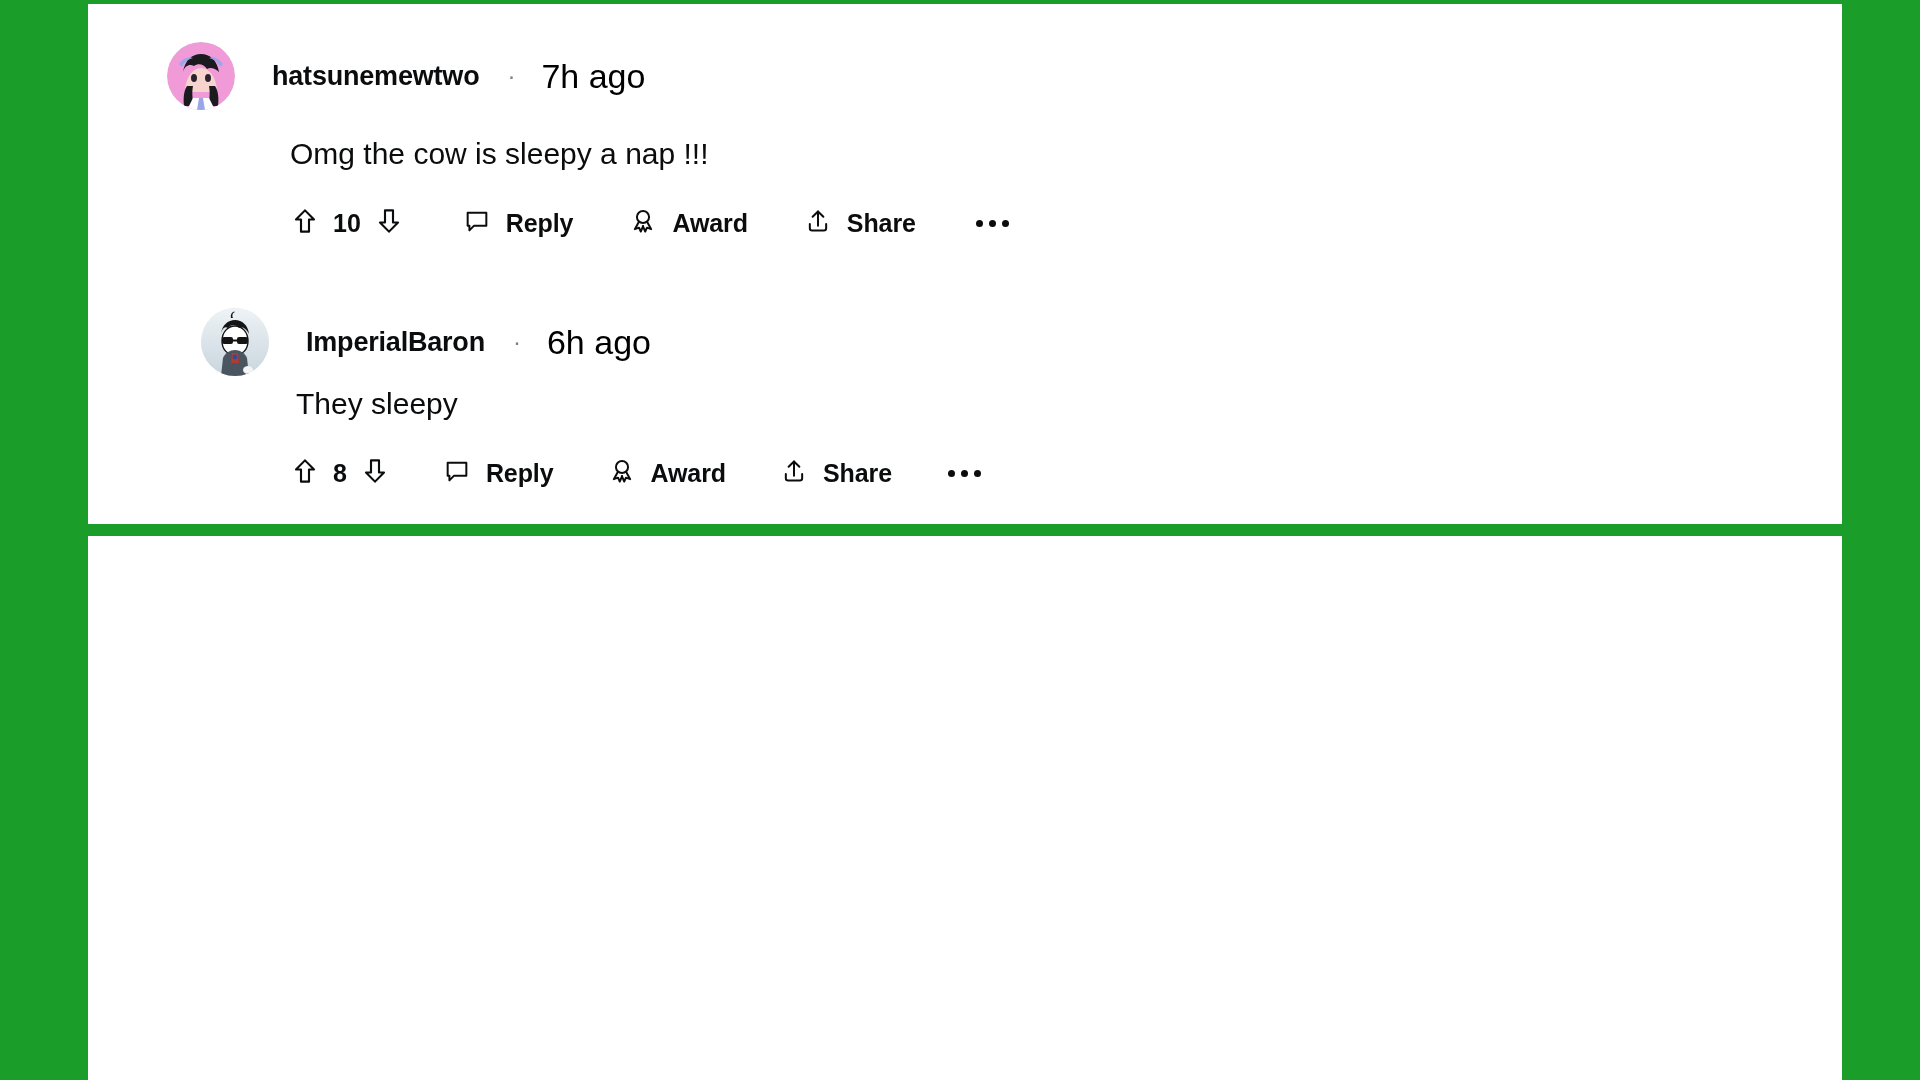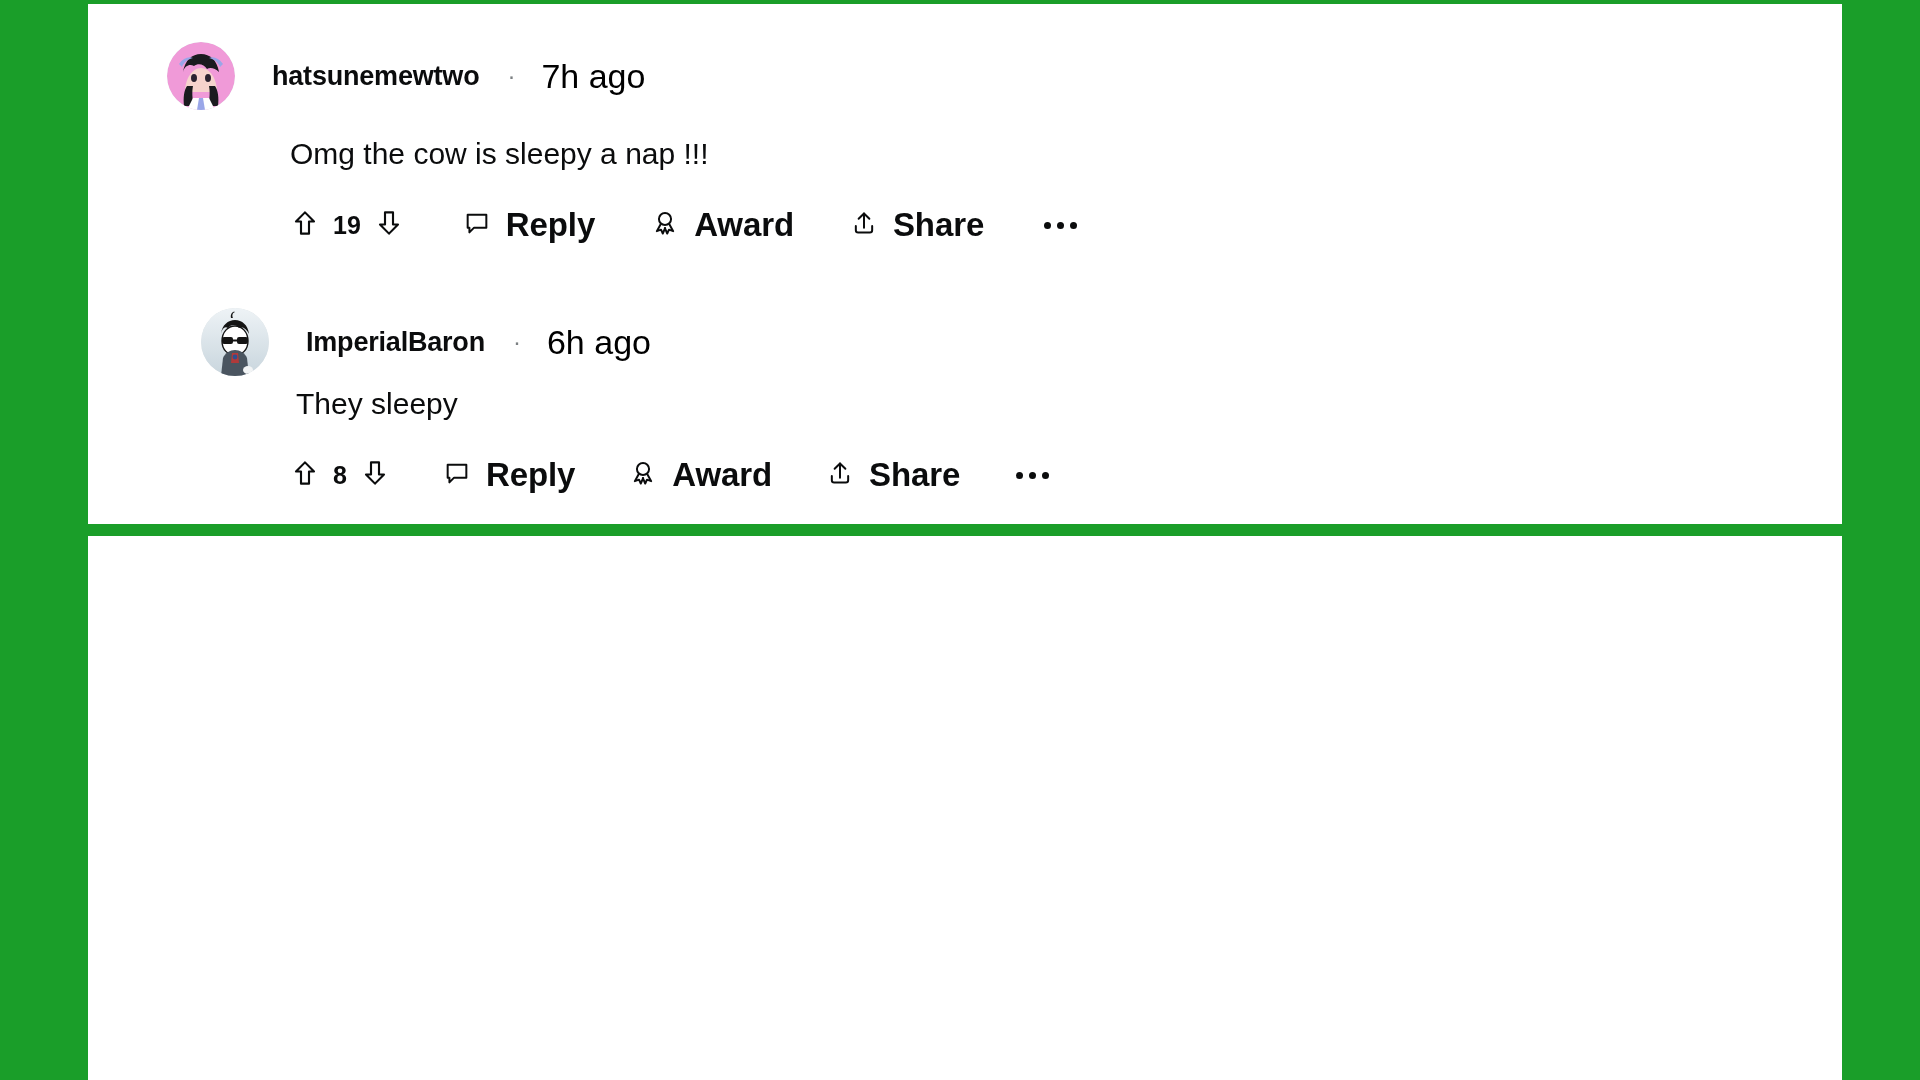--- a/index.html
+++ b/index.html
@@ -68,21 +68,21 @@
     display: flex;
     align-items: center;
   }
   .act {
     display: flex;
     align-items: center;
     cursor: pointer;
     white-space: nowrap;
   }
   .act-label {
-    font-size: 33px;
+    font-size: 25px;
     font-weight: 700;
     color: #0b0c0d;
     margin-left: 15px;
     letter-spacing: -0.1px;
   }
   .votes { display: flex; align-items: center; }
   .vote-count {
     font-size: 25px;
     font-weight: 700;
     color: #0b0c0d;
@@ -133,21 +133,21 @@
       <div class="body-text" style="position:absolute; left:202px; top:131px;">Omg the cow is sleepy a nap !!!</div>
 
       <div class="actions" style="position:absolute; left:202px; top:202px;">
 
         <div class="votes">
           <span class="ico">
             <svg width="30" height="30" viewBox="0 0 24 24" fill="none" stroke="#0b0c0d" stroke-width="1.7" stroke-linejoin="round" stroke-linecap="round">
               <path d="M12 3.5 4.8 10.8h4v9.7h6.4v-9.7h4z"></path>
             </svg>
           </span>
-          <span class="vote-count">19</span>
+          <span class="vote-count">10</span>
           <span class="ico">
             <svg width="30" height="30" viewBox="0 0 24 24" fill="none" stroke="#0b0c0d" stroke-width="1.7" stroke-linejoin="round" stroke-linecap="round">
               <path d="M12 20.5 19.2 13.2h-4V3.5H8.8v9.7h-4z"></path>
             </svg>
           </span>
         </div>
 
         <div class="act" style="margin-left:59px;">
           <span class="ico">
             <svg width="28" height="28" viewBox="0 0 24 24" fill="none" stroke="#0b0c0d" stroke-width="1.7" stroke-linejoin="round" stroke-linecap="round">

